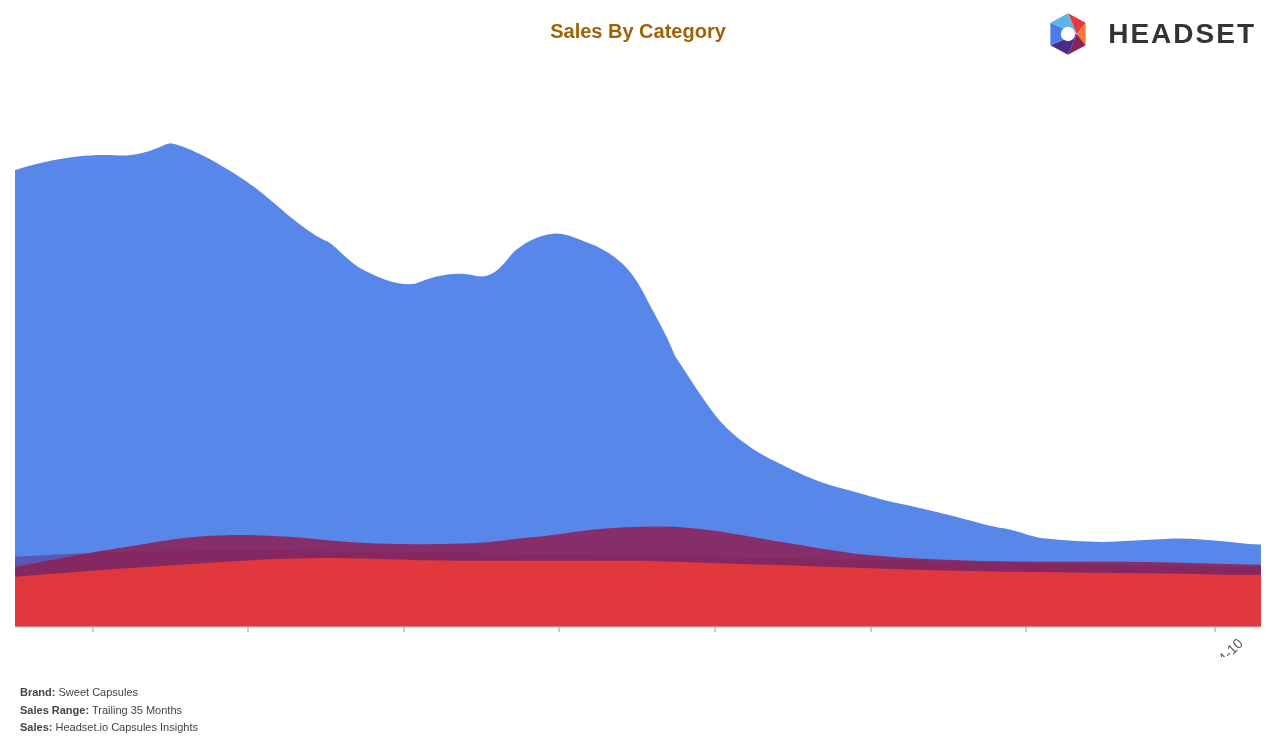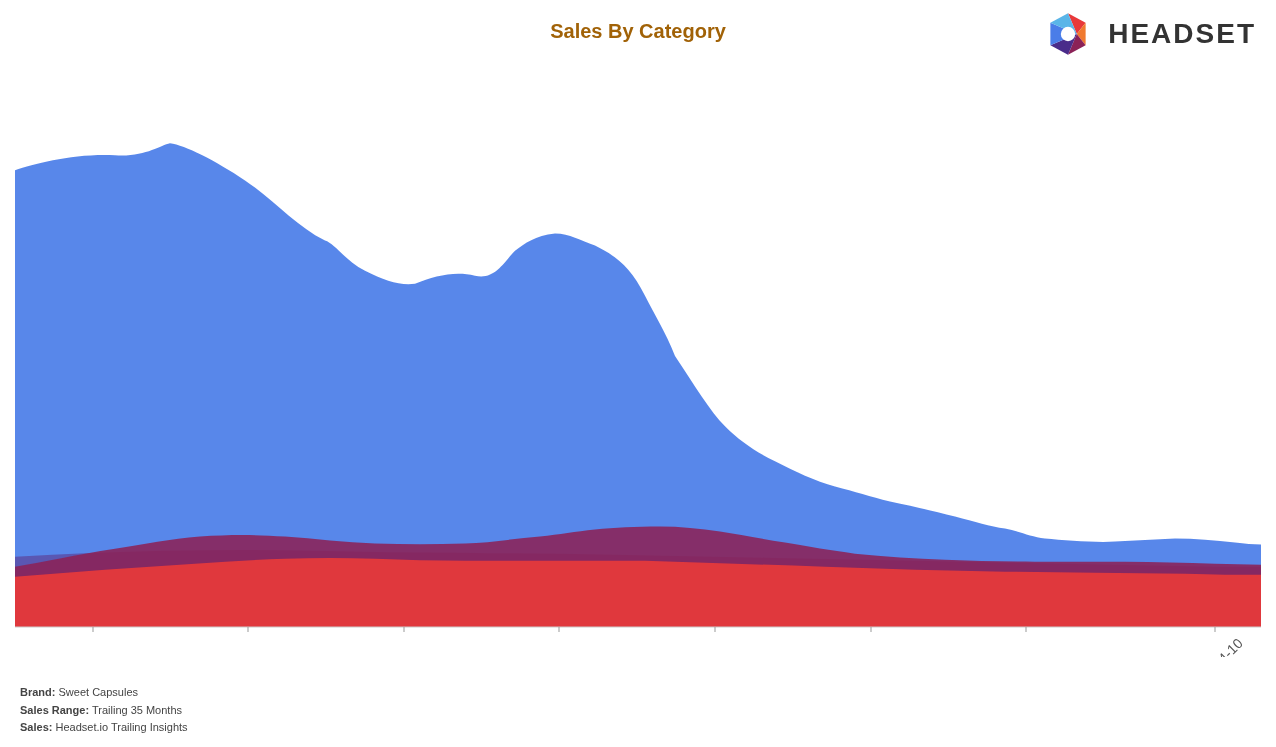--- a/index.html
+++ b/index.html
@@ -268,17 +268,17 @@
     <div>
       <span class="label">Brand:</span>
       <span>Sweet Capsules</span>
     </div>
     <div>
       <span class="label">Sales Range:</span>
       <span>Trailing 35 Months</span>
     </div>
     <div>
       <span class="label">Sales:</span>
-      <span>Headset.io Trailing Insights</span>
+      <span>Headset.io Capsules Insights</span>
     </div>
   </div>
 
 </div>
 
 </body></html>

